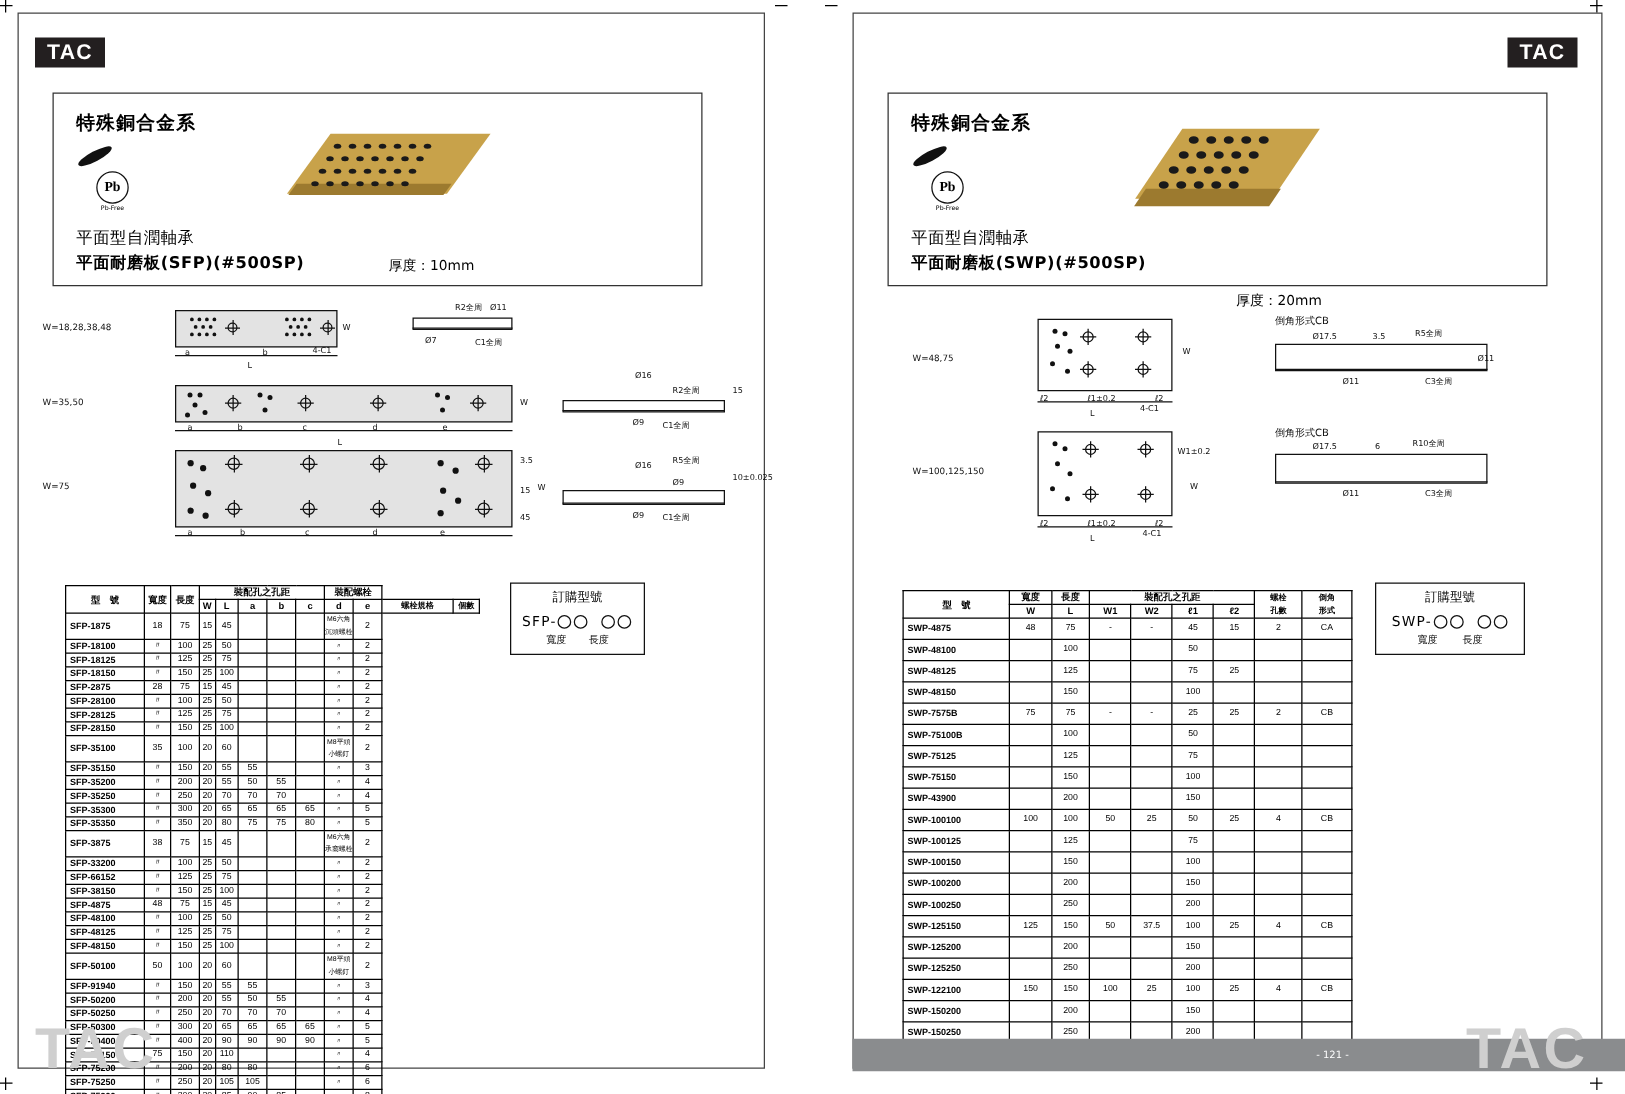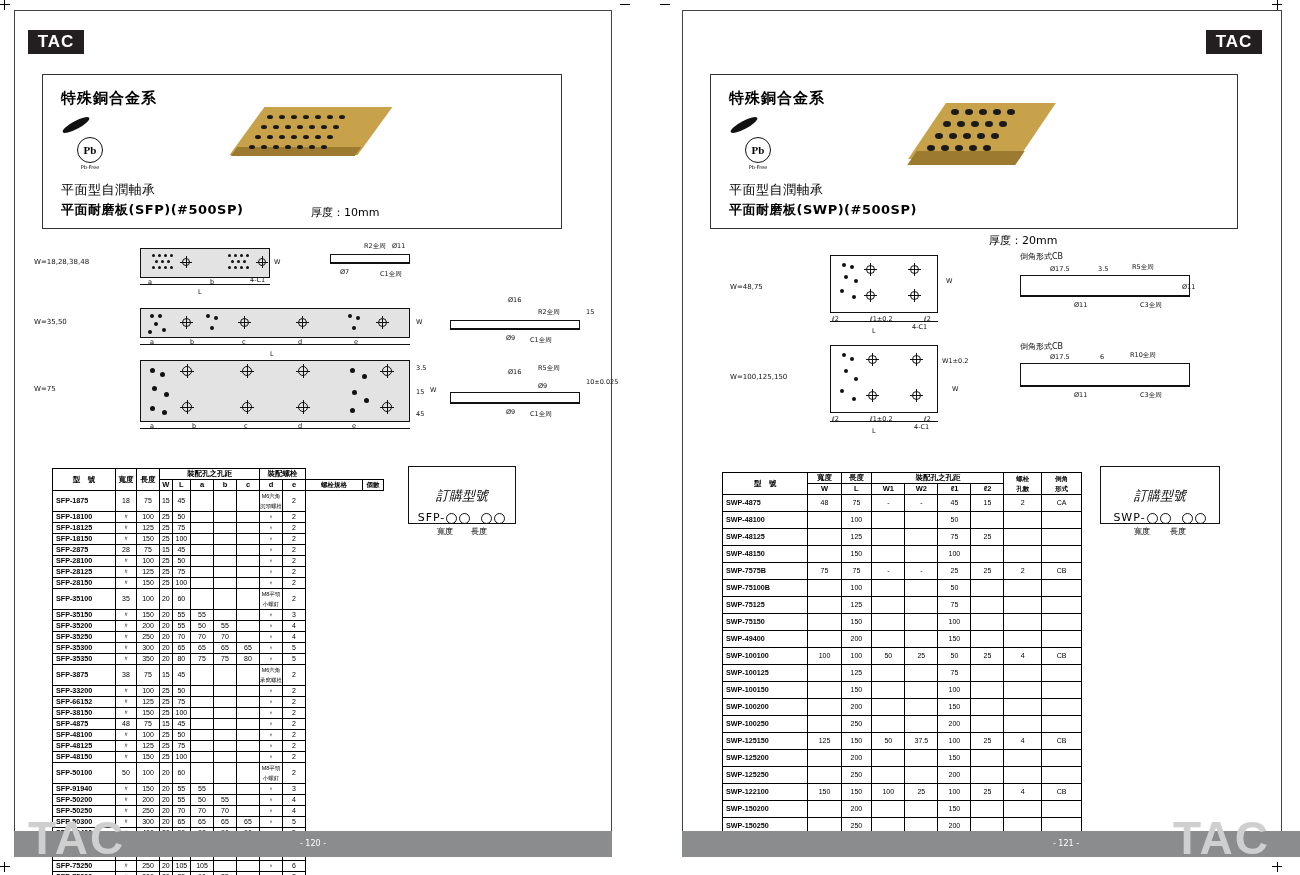--- a/index.html
+++ b/index.html
@@ -40,21 +40,21 @@
   .cross{position:absolute;}
   .cross:before,.cross:after{content:"";position:absolute;background:#111;}
   .cross:before{left:50%;top:0;width:1px;height:100%;margin-left:-0.5px;}
   .cross:after{top:50%;left:0;height:1px;width:100%;margin-top:-0.5px;}
   
   table.spec{position:absolute;border-collapse:collapse;font-size:7px;color:#000;font-family:"Liberation Sans",sans-serif;}
   table.spec td,table.spec th{border:0.6px solid #000;padding:0;text-align:center;height:10px;line-height:10px;font-weight:normal;}
   table.spec th{font-weight:bold;font-size:7.5px;}
   table.spec td.model{text-align:left;padding-left:3px;font-weight:bold;font-size:7.2px;}
   .order{position:absolute;border:1px solid #111;box-sizing:border-box;font-size:9px;text-align:center;}
-  .order .ot{font-size:13px;margin-top:20px;font-style:italic;}
+  .order .ot{font-size:10px;margin-top:4px;}
   .order .om{font-size:11px;margin-top:6px;letter-spacing:1px;}
   .order .ob{font-size:8px;margin-top:2px;}
   .circm{display:inline-block;width:9px;height:9px;border:1px solid #111;border-radius:50%;vertical-align:middle;margin:0 1px;}
   
   .footbar{position:absolute;left:14px;bottom:18px;width:598px;height:26px;background:#8a8c8e;}
   .page.right .footbar{left:22px;width:696px;padding-left:24px;}
   .footnum{position:absolute;width:100%;text-align:center;font-size:8px;color:#fff;line-height:26px;}
   .ghost{position:absolute;bottom:10px;font-size:46px;font-weight:bold;color:#cfcfcf;letter-spacing:2px;font-family:"Liberation Sans",sans-serif;}
 </style>
 </head>
@@ -666,23 +666,20 @@
   <div class="order" style="left:408px;top:466px;width:108px;height:58px;">
     <div class="ot">訂購型號</div>
     <div class="om">
       <span>SFP-</span><span class="circm"></span><span class="circm"></span>&nbsp;&nbsp;<span class="circm"></span><span class="circm"></span>
     </div>
     <div class="ob">
       <span style="margin-right:18px;">寬度</span><span>長度</span>
     </div>
   </div>
 
-  <div class="footbar">
-    <div class="footnum">- 120 -</div>
-  </div>
   <div class="ghost" style="left:28px;">TAC</div>
 </div>
 
 <div class="page right">
   <div class="sheet"></div>
 
   <div class="cmark" style="left:612px;top:4px;width:10px;height:1px;"></div>
   <div class="cmark" style="left:617px;top:0;width:1px;height:10px;"></div>
   <div class="cmark" style="left:0;top:4px;width:10px;height:1px;"></div>
   <div class="cmark" style="left:612px;top:866px;width:10px;height:1px;"></div>
@@ -906,21 +903,21 @@
           <td style="height: 16px; line-height: 16px;"></td>
           <td style="height: 16px; line-height: 16px;">150</td>
           <td style="height: 16px; line-height: 16px;"></td>
           <td style="height: 16px; line-height: 16px;"></td>
           <td style="height: 16px; line-height: 16px;">100</td>
           <td style="height: 16px; line-height: 16px;"></td>
           <td style="height: 16px; line-height: 16px;"></td>
           <td style="height: 16px; line-height: 16px;"></td>
         </tr>
         <tr>
-          <td class="model" style="height: 16px; line-height: 16px;">SWP-49400</td>
+          <td class="model" style="height: 16px; line-height: 16px;">SWP-43900</td>
           <td style="height: 16px; line-height: 16px;"></td>
           <td style="height: 16px; line-height: 16px;">200</td>
           <td style="height: 16px; line-height: 16px;"></td>
           <td style="height: 16px; line-height: 16px;"></td>
           <td style="height: 16px; line-height: 16px;">150</td>
           <td style="height: 16px; line-height: 16px;"></td>
           <td style="height: 16px; line-height: 16px;"></td>
           <td style="height: 16px; line-height: 16px;"></td>
         </tr>
         <tr>

